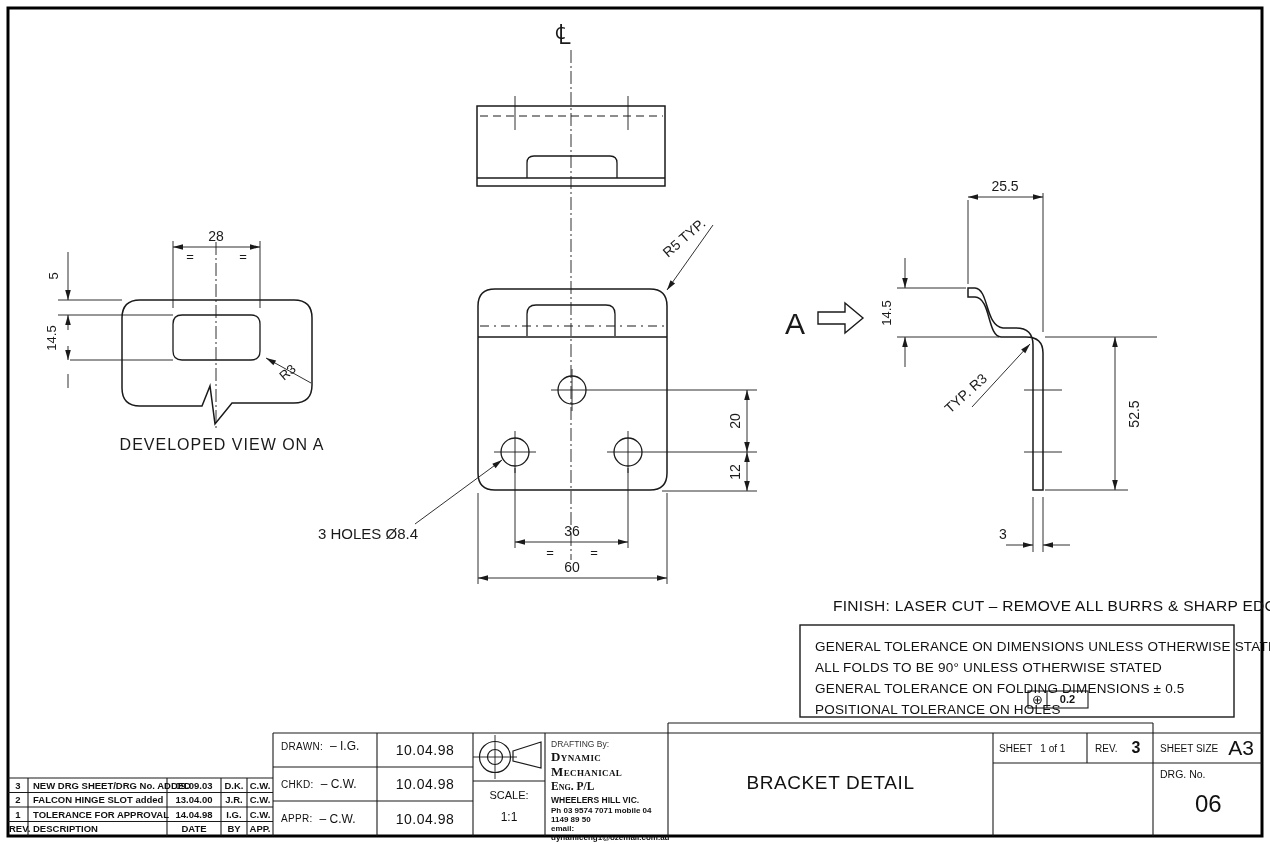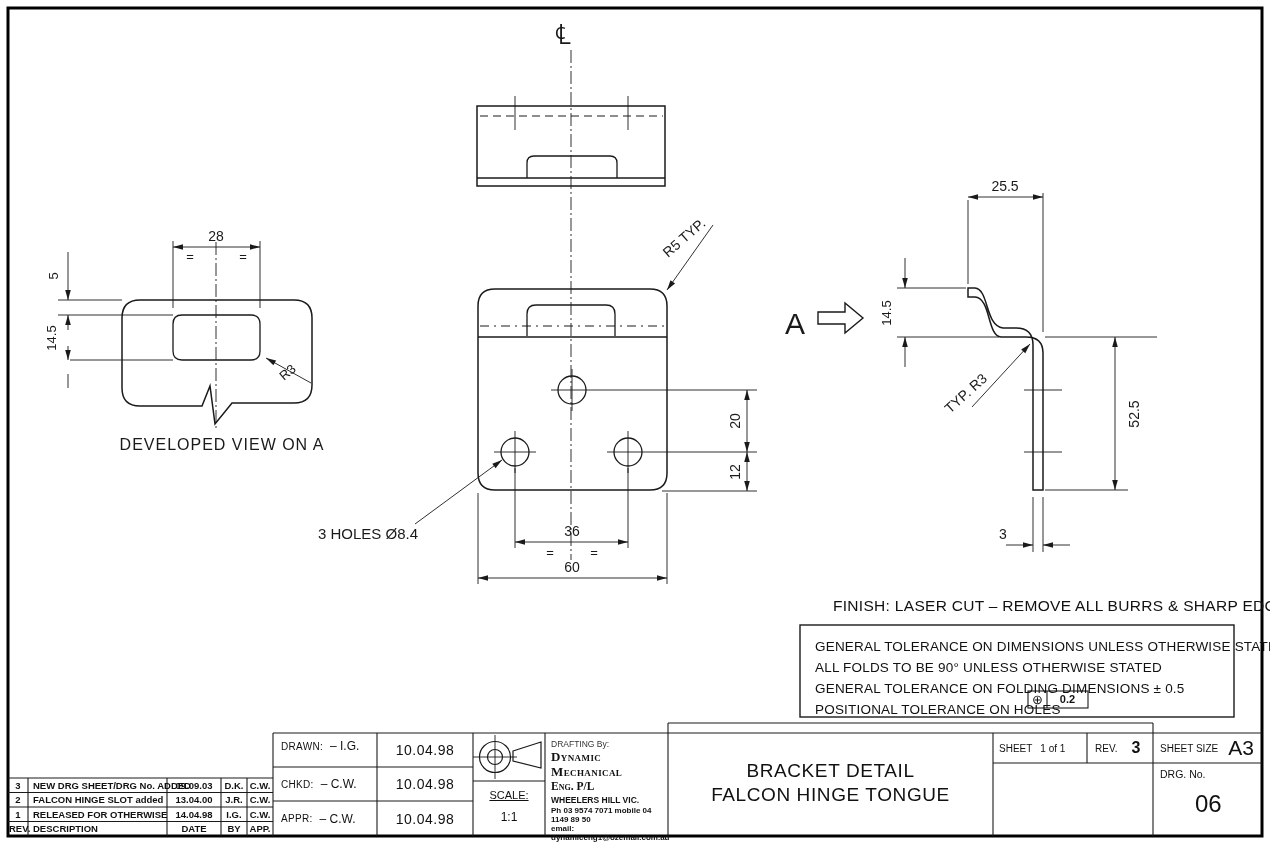--- a/index.html
+++ b/index.html
@@ -218,21 +218,21 @@
   <div class="cell ctr rt" style="left:221px;top:778px;width:26px;height:14px;">D.K.</div>
   <div class="cell ctr rt" style="left:247px;top:778px;width:26px;height:14px;">C.W.</div>
 
   <div class="cell ctr rt" style="left:8px;top:792px;width:20px;height:15px;">2</div>
   <div class="cell rt" style="left:33px;top:792px;width:134px;height:15px;">FALCON HINGE SLOT added</div>
   <div class="cell ctr rt" style="left:167px;top:792px;width:54px;height:15px;">13.04.00</div>
   <div class="cell ctr rt" style="left:221px;top:792px;width:26px;height:15px;">J.R.</div>
   <div class="cell ctr rt" style="left:247px;top:792px;width:26px;height:15px;">C.W.</div>
 
   <div class="cell ctr rt" style="left:8px;top:807px;width:20px;height:14px;">1</div>
-  <div class="cell rt" style="left:33px;top:807px;width:134px;height:14px;">RELEASED FOR OTHERWISE</div>
+  <div class="cell rt" style="left:33px;top:807px;width:134px;height:14px;">TOLERANCE FOR APPROVAL</div>
   <div class="cell ctr rt" style="left:167px;top:807px;width:54px;height:14px;">14.04.98</div>
   <div class="cell ctr rt" style="left:221px;top:807px;width:26px;height:14px;">I.G.</div>
   <div class="cell ctr rt" style="left:247px;top:807px;width:26px;height:14px;">C.W.</div>
 
   <div class="cell rt" style="left:9px;top:821px;width:19px;height:15px;">REV.</div>
   <div class="cell rt" style="left:33px;top:821px;width:134px;height:15px;">DESCRIPTION</div>
   <div class="cell ctr rt" style="left:167px;top:821px;width:54px;height:15px;">DATE</div>
   <div class="cell ctr rt" style="left:221px;top:821px;width:26px;height:15px;">BY</div>
   <div class="cell ctr rt" style="left:247px;top:821px;width:26px;height:15px;">APP.</div>
 </div>
@@ -247,35 +247,34 @@
     <span class="tb-label">CHKD:</span>
     <span class="tb-val">– C.W.</span>
   </div>
   <div class="cell ctr date" style="left:377px;top:767px;width:96px;height:34px;">10.04.98</div>
   <div class="cell" style="left:281px;top:801px;width:96px;height:35px;">
     <span class="tb-label">APPR:</span>
     <span class="tb-val">– C.W.</span>
   </div>
   <div class="cell ctr date" style="left:377px;top:801px;width:96px;height:35px;">10.04.98</div>
 
-  <div class="cell ctr" style="left:473px;top:787px;width:72px;height:16px;font-size:11px;text-decoration:underline;">SCALE:</div>
+  <div class="cell ctr" style="left:473px;top:787px;width:72px;height:16px;font-size:11px;">SCALE:</div>
   <div class="cell ctr" style="left:473px;top:808px;width:72px;height:18px;font-size:12px;">1:1</div>
 
   <div class="ov company" style="left:551px;top:740px;width:115px;">
     <div class="c1">DRAFTING By:</div>
     <div class="c2">Dynamic Mechanical</div>
     <div class="c3">Eng. P/L</div>
     <div class="c4" style="margin-top:3px;">WHEELERS HILL VIC.</div>
     <div class="c5">Ph 03 9574 7071 mobile 04 1149 89 50</div>
     <div class="c5">email: dynamiceng1@ozemail.com.au</div>
   </div>
 
   <div class="cell ctr" style="left:668px;top:733px;width:325px;height:100px;flex-direction:column;">
     <div class="title-line">BRACKET DETAIL</div>
-    <div class="title-line">FALCON HINGE TONGUE</div>
   </div>
 
   <div class="cell" style="left:999px;top:733px;width:88px;height:30px;">
     <span style="font-size:10px;">SHEET</span>
     <span style="font-size:10px;margin-left:8px;">1 of 1</span>
   </div>
   <div class="cell" style="left:1095px;top:733px;width:52px;height:30px;">
     <span style="font-size:10px;">REV.</span>
     <span style="font-size:16px;font-weight:700;margin-left:14px;">3</span>
   </div>

